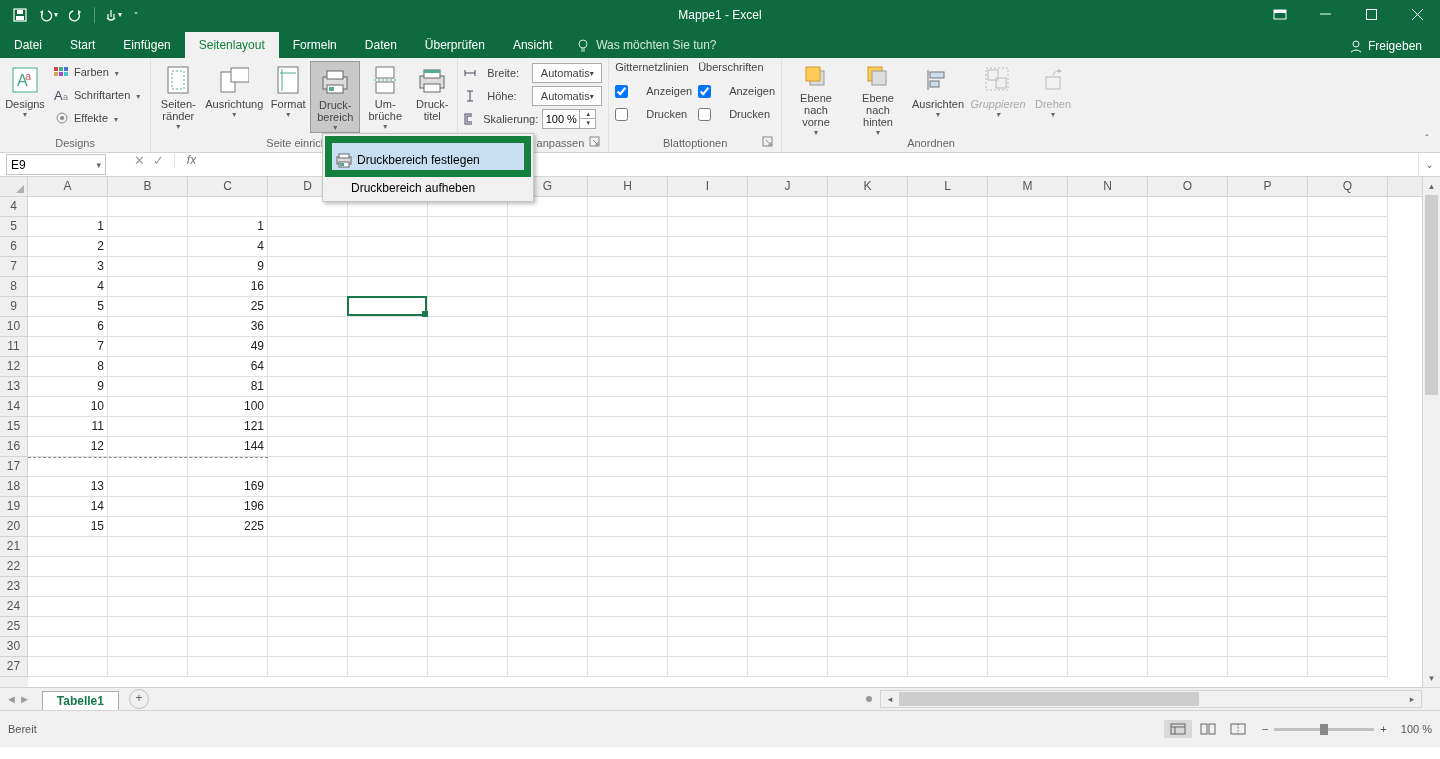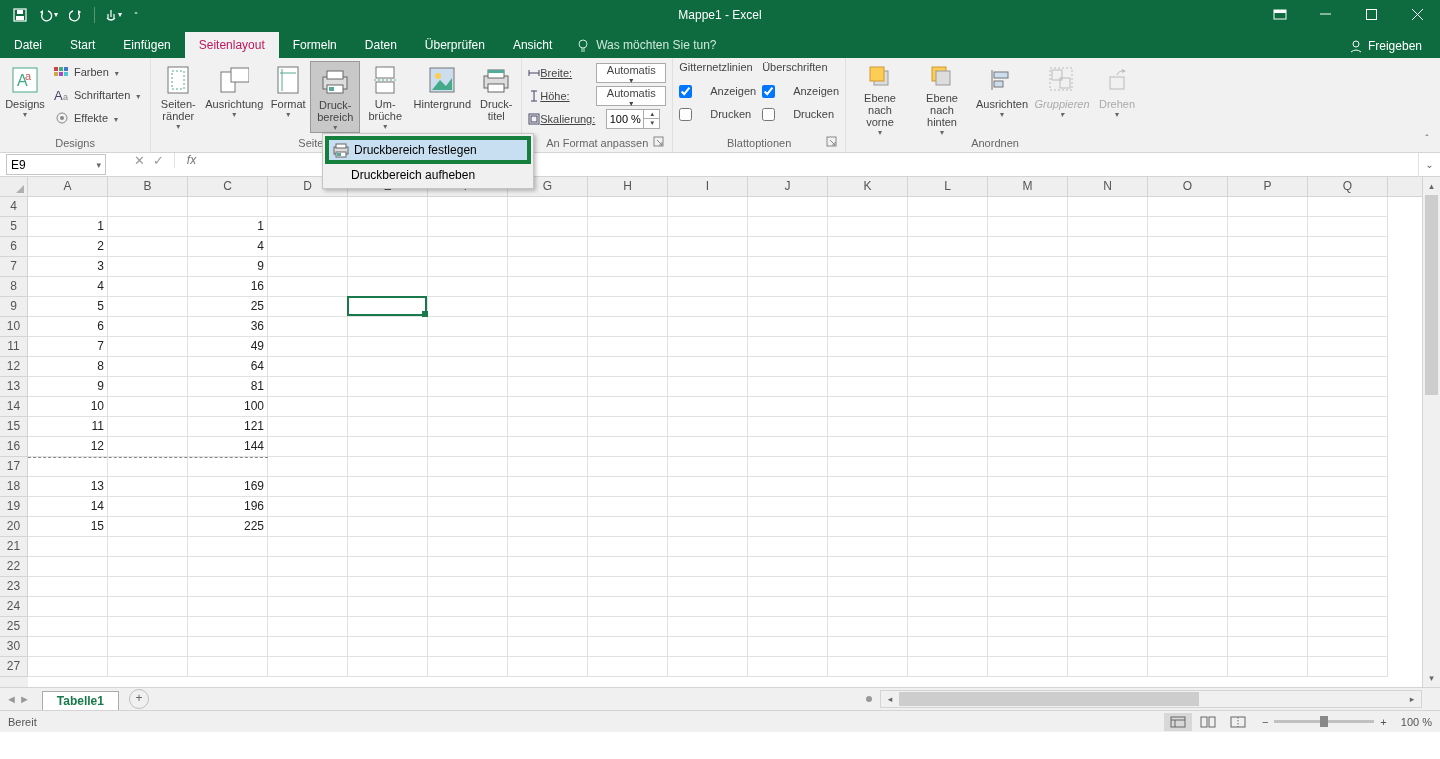--- a/index.html
+++ b/index.html
@@ -9,54 +9,54 @@
 .qat { display: flex; align-items: center; padding-left: 8px; gap: 4px; }
 .qat-btn { width: 24px; height: 24px; display: flex; align-items: center; justify-content: center; cursor: pointer; }
 .qat-sep { width: 1px; height: 16px; background: rgba(255,255,255,0.3); margin: 0 2px; }
 .title-center { position: absolute; left: 50%; transform: translateX(-50%); }
 .win-controls { position: absolute; right: 0; display: flex; }
 .win-btn { width: 46px; height: 29px; display: flex; align-items: center; justify-content: center; cursor: pointer; }
 .ribbon-collapse { width: 32px; height: 29px; display: flex; align-items: center; justify-content: center; margin-right: 6px; }
 
 .tabbar { background: #0d6b3f; height: 29px; display: flex; align-items: flex-end; color: #fff; font-size: 12px; position: relative; }
 .tab { padding: 6px 14px; cursor: pointer; }
-.tab.active { background: #f1f1f1; color: #be185d; }
+.tab.active { background: #f1f1f1; color: #15803d; }
 .tellme { display: flex; align-items: center; gap: 6px; padding: 6px 10px; color: #d0e8dc; }
 .share { position: absolute; right: 10px; display: flex; align-items: center; gap: 5px; padding: 5px 8px; }
 
 .ribbon { background: #f1f1f1; height: 95px; border-bottom: 1px solid #d4d4d4; display: flex; position: relative; }
 .rgroup { border-right: 1px solid #e0e0e0; display: flex; flex-direction: column; justify-content: space-between; padding: 3px 3px 0; }
 .rgroup-body { display: flex; align-items: flex-start; flex: 1; }
 .rgroup-label { font-size: 11px; color: #666; text-align: center; padding: 2px 0 3px; position: relative; }
 .launcher { position: absolute; right: 2px; bottom: 2px; width: 14px; height: 14px; }
 .bigbtn { display: flex; flex-direction: column; align-items: center; justify-content: flex-start; padding: 3px 5px 0; width: 54px; height: 72px; cursor: pointer; position: relative; }
 .bigbtn.active { background: #c8c8c8; border: 1px solid #9a9a9a; }
 .bigbtn .ico { width: 32px; height: 32px; display: flex; align-items: center; justify-content: center; margin-bottom: 2px; }
 .bigbtn .lbl { font-size: 11px; color: #444; text-align: center; line-height: 12px; }
 .dd-arrow::after { content: "▾"; font-size: 8px; color: #666; display: block; }
 .minibtn { display: flex; align-items: center; gap: 4px; padding: 2px 4px; height: 22px; font-size: 11px; color: #444; cursor: pointer; }
 .minibtn .dd::after { content: "▾"; font-size: 8px; color: #666; margin-left: 2px; }
 .vcol { display: flex; flex-direction: column; gap: 1px; padding: 0 3px; }
 .opt-row { display: flex; align-items: center; gap: 18px; font-size: 11px; color: #444; height: 22px; }
 .opt-row input[type=checkbox] { width: 13px; height: 13px; }
 .opt-hdr { font-size: 11px; color: #444; height: 18px; }
 .fit-row { display: flex; align-items: center; gap: 4px; font-size: 11px; color: #444; height: 22px; }
-.fit-row .lab { width: 64px; display: flex; align-items: center; gap: 0; text-decoration: underline; }
-.fit-sel { border: 1px solid #ababab; background: #fff; height: 20px; width: 70px; padding: 0 4px; font-size: 11px; display: flex; align-items: center; justify-content: space-between; flex-direction: column; }
+.fit-row .lab { width: 64px; display: flex; align-items: center; gap: 11px; }
+.fit-sel { border: 1px solid #ababab; background: #fff; height: 20px; width: 70px; padding: 0 4px; font-size: 11px; display: flex; align-items: center; justify-content: center; }
 .spin { border: 1px solid #ababab; background:#fff; height: 20px; width: 54px; display: flex; align-items: center; }
 .spin input { border: none; width: 36px; font-size: 11px; text-align: center; outline: none; }
 .spin-btns { display:flex; flex-direction:column; border-left:1px solid #ababab; }
 .spin-btns div { height:9px; width:16px; font-size:7px; text-align:center; line-height:8px; cursor:pointer; border-bottom:1px solid #ababab; }
 .spin-btns div:last-child { border-bottom:none; }
 .ribbon-collapse-btn { position:absolute; right:4px; bottom:2px; width:18px; height:16px; cursor:pointer; font-size:10px; color:#666; text-align:center; }
 .disabled .lbl, .disabled { color:#aaa !important; }
 
 .dropdown-menu { position: absolute; left: 322px; top: 133px; background: #f0f0f0; border: 1px solid #c6c6c6; box-shadow: 2px 2px 4px rgba(0,0,0,0.25); z-index: 50; width: 212px; padding: 2px; font-size: 12px; }
 .dd-item { display:flex; align-items:center; padding: 4px 8px 4px 26px; position:relative; cursor:pointer; }
-.dd-item.hover { background: #c8dff1; border:4px solid #15803d; padding:3px 7px 3px 25px; }
+.dd-item.hover { background: #c8dff1; border:7px solid #15803d; padding:10px 7px 3px 25px; }
 .dd-item .dico { position:absolute; left:4px; width:16px; height:16px; }
 
 .fbar { height: 24px; border-bottom: 1px solid #d4d4d4; display:flex; align-items:flex-start; background:#fff; }
 .namebox { width: 100px; border: 1px solid #c6c6c6; height: 21px; margin: 1px 0 1px 6px; display:flex; align-items:center; padding: 0 4px; font-size:12px; background:#fff; }
 .namebox .dd { margin-left:auto; font-size:9px; color:#666; }
 .fx-btns { display:flex; align-items:center; gap:8px; padding: 0 10px; border-right: 1px solid #e1e1e1; margin-left: 18px; }
 .fx-btns span { font-size: 13px; color: #9a9a9a; cursor:pointer; }
 .fx-label { font-style: italic; font-size: 12px; color:#777; margin: 0 12px; }
 .fx-input { flex:1; border:none; height:20px; font-size:12px; padding: 0 4px; outline:none; }
 .fx-expand { width:22px; text-align:center; font-size:10px; color:#666; cursor:pointer; border-left:1px solid #e1e1e1; height:24px; line-height:24px; }
@@ -85,21 +85,21 @@
 .tabnav { display:flex; gap:2px; padding: 0 6px; }
 .tabnav span { font-size:11px; color:#999; cursor:default; }
 .sheet-tab { background:#fff; border:1px solid #ababab; border-bottom:none; padding:2px 14px; font-size:12px; font-weight:bold; color:#187a4a; position:relative; top:1px; margin-left:6px; }
 .add-sheet { width:20px; height:20px; border:1px solid #c0c0c0; border-radius:50%; margin-left:10px; text-align:center; line-height:17px; font-size:12px; color:#666; cursor:pointer; }
 .hscroll { position:absolute; right:18px; left:880px; height:18px; top:2px; display:flex; background:#f0f0f0; border:1px solid #d4d4d4; }
 .hscroll .arr { width:18px; text-align:center; font-size:9px; line-height:16px; color:#666; cursor:pointer; }
 .hscroll .track { flex:1; position:relative; }
 .hscroll .thumb { position:absolute; left:0; top:1px; bottom:1px; width:300px; background:#cdcdcd; }
 .split-dot { position:absolute; left:866px; top:8px; width:6px; height:6px; background:#999; border-radius:50%; }
 
-.status { height:22px; background:#f0f0f0; border-top:1px solid #d4d4d4; display:flex; align-items:center; font-size:11px; color:#555; padding: 0 8px; }
+.status { height:37px; background:#f0f0f0; border-top:1px solid #d4d4d4; display:flex; align-items:center; font-size:11px; color:#555; padding: 0 8px; }
 .status .views { margin-left:auto; display:flex; gap:2px; }
 .vbtn { width:28px; height:18px; border:1px solid transparent; display:flex; align-items:center; justify-content:center; cursor:pointer; }
 .vbtn.active { background:#d8d8d8; }
 .zoom { display:flex; align-items:center; gap:6px; margin-left:10px; }
 .zoom-slider { width:100px; height:3px; background:#c0c0c0; position:relative; }
 .zoom-slider .zthumb { position:absolute; left:50%; top:-4px; width:8px; height:11px; background:#888; transform:translateX(-50%); }
 
 svg { display:block; }
 </style>
 </head>
@@ -291,30 +291,20 @@
         <div class="ico">
             <svg width="26" height="30">
               <rect x="4" y="2" width="18" height="11" fill="#fff" stroke="#777"></rect>
               <rect x="4" y="17" width="18" height="11" fill="#fff" stroke="#777"></rect>
               <line x1="2" y1="15" x2="24" y2="15" stroke="#5a9" stroke-dasharray="2"></line>
             </svg>
           </div>
         <div class="lbl" style="white-space:pre-line;">Um-
 brüche</div>
         <div class="dd-arrow"></div>
-      </div>
-      <div class="bigbtn" style="width:64px;">
-        <div class="ico">
-            <svg width="28" height="28">
-              <rect x="2" y="2" width="24" height="24" fill="#cde" stroke="#777"></rect>
-              <circle cx="10" cy="10" r="3" fill="#fc5"></circle>
-              <path d="M4 24 L12 14 L18 20 L24 12 L24 24 Z" fill="#4a8"></path>
-            </svg>
-          </div>
-        <div class="lbl">Hintergrund</div>
       </div>
       <div class="bigbtn" style="width:44px;">
         <div class="ico">
             <svg width="28" height="28">
               <rect x="2" y="10" width="24" height="12" fill="#ddd" stroke="#666"></rect>
               <rect x="6" y="4" width="16" height="8" fill="#fff" stroke="#666"></rect>
               <rect x="6" y="18" width="16" height="8" fill="#fff" stroke="#666"></rect>
               <rect x="6" y="4" width="16" height="3" fill="#5a9"></rect>
             </svg>
           </div>

